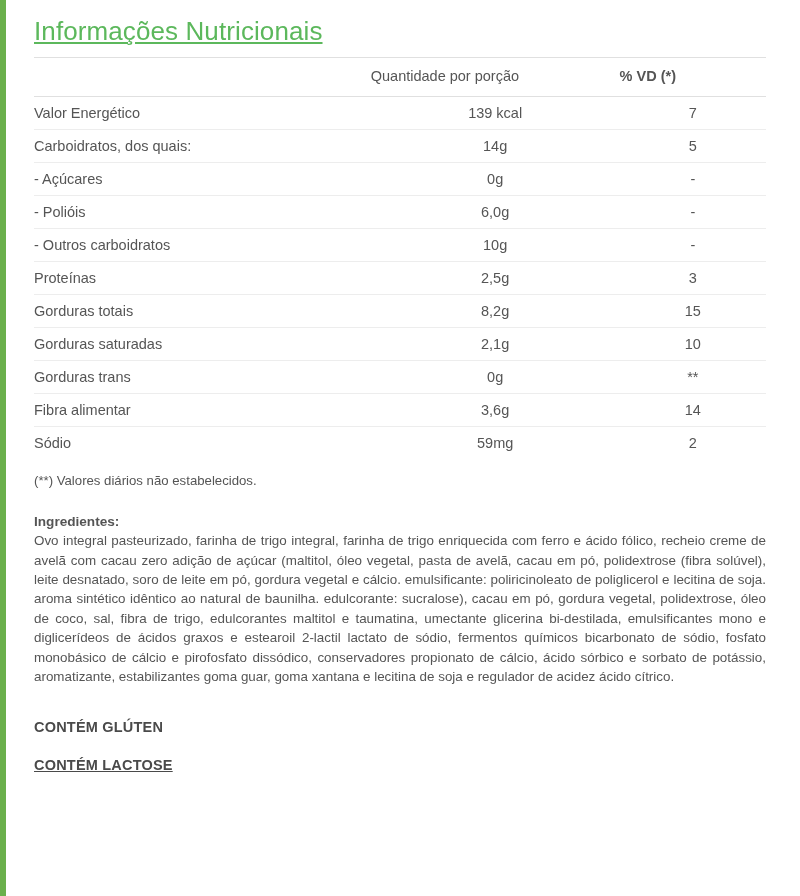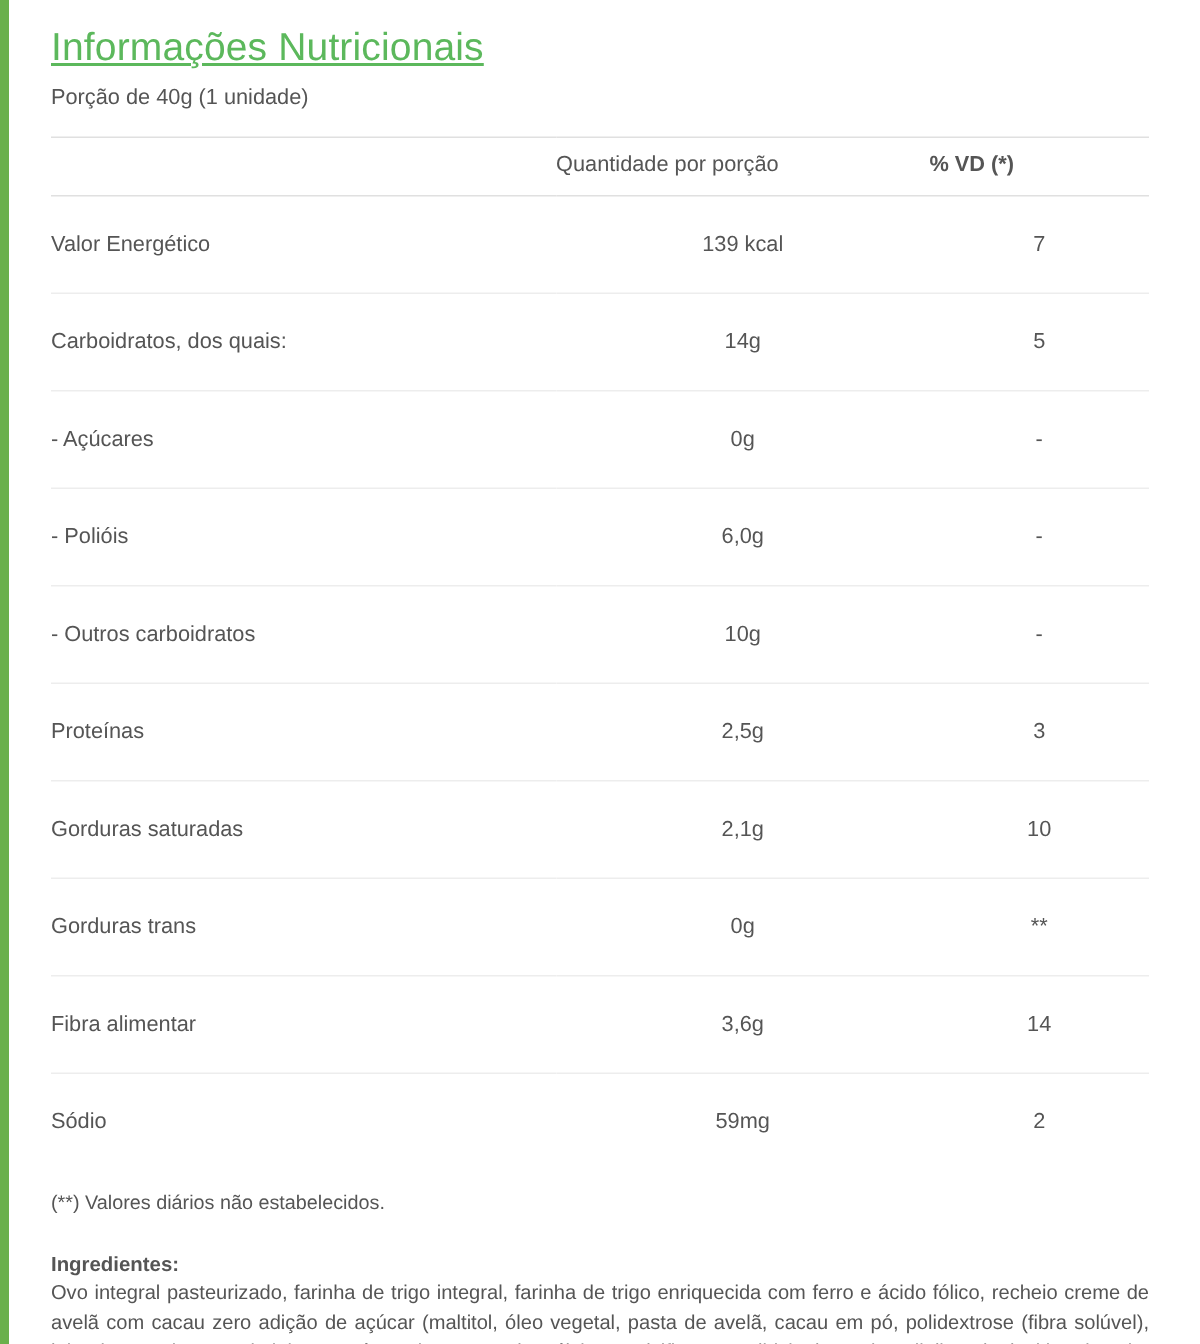--- a/index.html
+++ b/index.html
@@ -57,21 +57,21 @@
     width: 46%;
   }
   table.nutri thead th.col-qty {
     width: 34%;
   }
   table.nutri thead th.col-vd {
     width: 20%;
     font-weight: bold;
   }
   table.nutri tbody td {
-    padding: 24px 0;
+    padding: 8px 0;
     border-top: 1px solid #ededed;
     color: #555;
     text-align: center;
   }
   table.nutri tbody td.col-name {
     text-align: left;
   }
   table.nutri tbody tr:first-child td {
     border-top: 1px solid #e0e0e0;
   }
@@ -107,21 +107,20 @@
   }
 </style>
 </head>
 <body>
 
 <div class="left-bar"></div>
 
 <div class="page">
 
   <h1 class="title">Informações Nutricionais</h1>
-  <div class="portion">Porção de 40g (1 unidade)</div>
 
   <table class="nutri">
     <thead>
       <tr>
         <th class="col-name"></th>
         <th class="col-qty">Quantidade por porção</th>
         <th class="col-vd">% VD (*)</th>
       </tr>
     </thead>
     <tbody>
@@ -149,20 +148,25 @@
         <td class="col-name">- Outros carboidratos</td>
         <td class="col-qty">10g</td>
         <td class="col-vd">-</td>
       </tr>
       <tr>
         <td class="col-name">Proteínas</td>
         <td class="col-qty">2,5g</td>
         <td class="col-vd">3</td>
       </tr>
       <tr>
+        <td class="col-name">Gorduras totais</td>
+        <td class="col-qty">8,2g</td>
+        <td class="col-vd">15</td>
+      </tr>
+      <tr>
         <td class="col-name">Gorduras saturadas</td>
         <td class="col-qty">2,1g</td>
         <td class="col-vd">10</td>
       </tr>
       <tr>
         <td class="col-name">Gorduras trans</td>
         <td class="col-qty">0g</td>
         <td class="col-vd">**</td>
       </tr>
       <tr>

